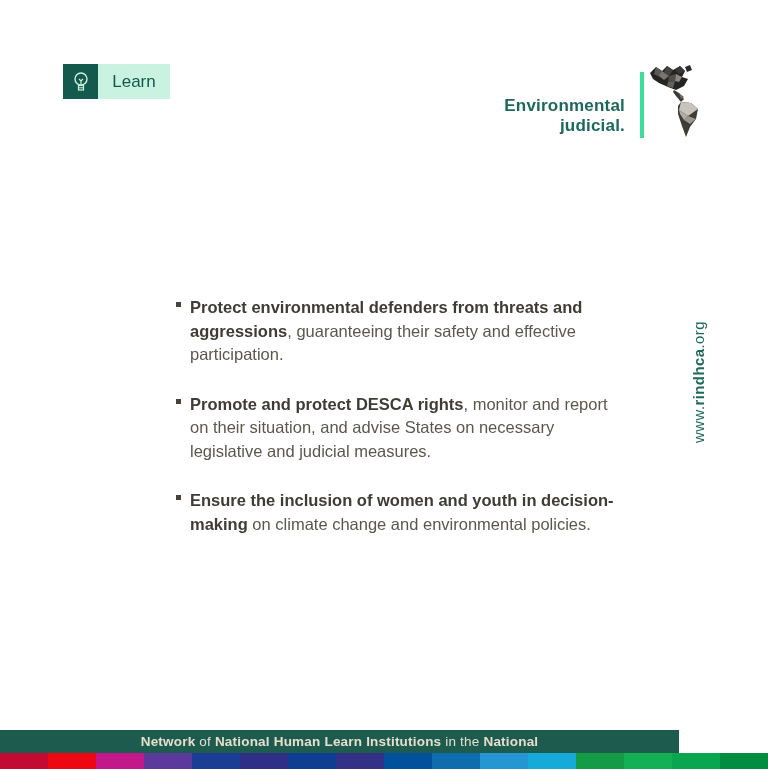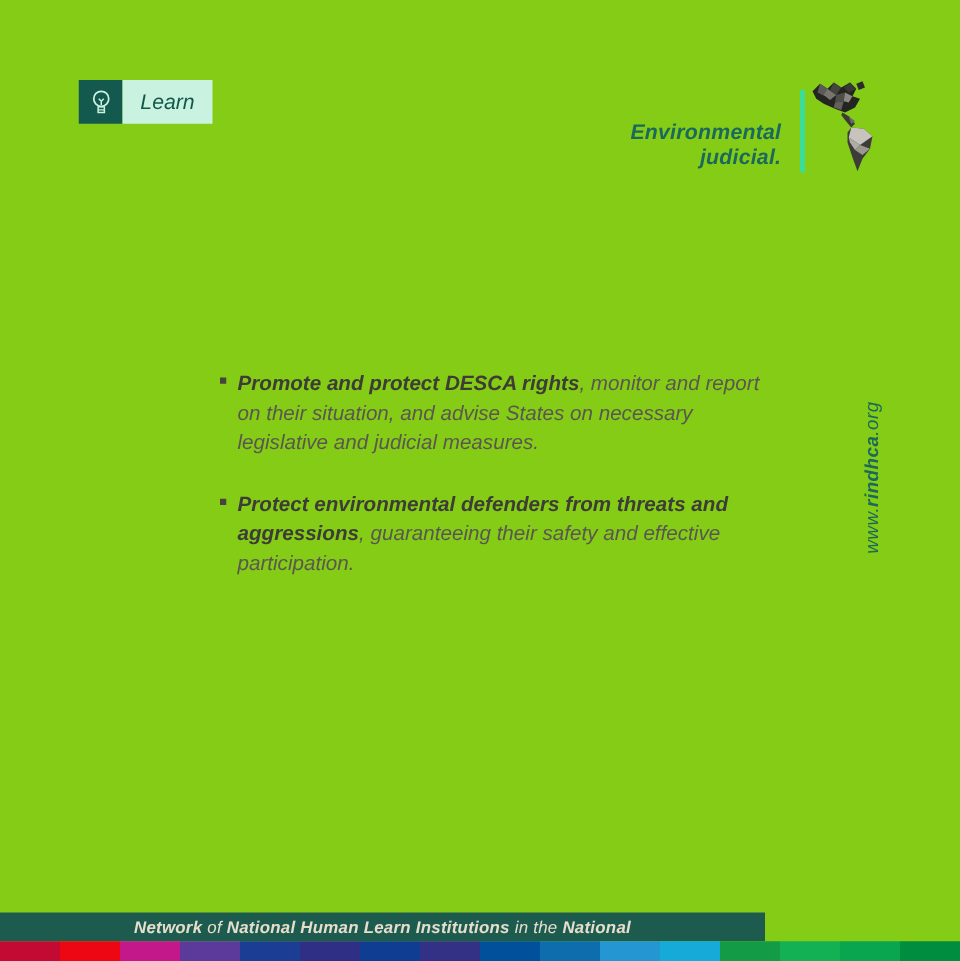--- a/index.html
+++ b/index.html
@@ -3,24 +3,23 @@
 <meta charset="utf-8">
 <style>
   html,body{margin:0;padding:0;}
   body{
     font-family:"Liberation Sans","DejaVu Sans",sans-serif;
     background:#b0a99e;
   }
   .canvas{
     position:relative;
     width:768px;height:769px;
-    background:#84cc16;
+    background:#ffffff;
     overflow:hidden;
     margin:0 auto;
-    font-style:italic;
   }
 
   
   .learn-badge{
     position:absolute;left:63px;top:64px;
     display:flex;height:35px;cursor:pointer;
   }
   .badge-icon-box{
     width:35px;height:35px;background:#14594d;
     display:flex;align-items:center;justify-content:center;
@@ -74,21 +73,21 @@
     position:absolute;left:698px;top:382px;
     transform:translate(-50%,-50%) rotate(-90deg);
     white-space:nowrap;
     color:#1c695b;font-size:15px;letter-spacing:.4px;
     cursor:pointer;
   }
   .site-url .dom{font-weight:700;}
 
   
   .footer-bar{
-    position:absolute;left:0;top:730px;width:612px;height:23px;
+    position:absolute;left:0;top:730px;width:679px;height:23px;
     background:#1e5b4f;color:#e6decd;
     display:flex;align-items:center;justify-content:center;
     font-size:13.5px;letter-spacing:.2px;white-space:pre;
   }
   .footer-bar .b{font-weight:700;}
   .color-strip{
     position:absolute;left:0;top:753px;width:768px;height:16px;
     display:flex;
   }
   .color-strip .seg{flex:1 1 auto;height:100%;}
@@ -136,25 +135,29 @@
       <polygon points="33,38 43,39 50,45 40,52 31,46" fill="#c6c4bc"></polygon>
       <polygon points="40,52 48,55 42,60 36,56" fill="#9a988f"></polygon>
       <polygon points="31,46 40,52 36,56 32,50" fill="#b0aea4"></polygon>
     </svg>
   </div>
 
 
   <ul class="bullet-list">
     <li>
       <span class="marker"></span>
+      <span class="b">Protect environmental defenders from threats and aggressions</span><span>, guaranteeing their safety and effective participation.</span>
+    </li>
+    <li>
+      <span class="marker"></span>
       <span class="b">Promote and protect DESCA rights</span><span>, monitor and report on their situation, and advise States on necessary legislative and judicial measures.</span>
     </li>
     <li>
       <span class="marker"></span>
-      <span class="b">Protect environmental defenders from threats and aggressions</span><span>, guaranteeing their safety and effective participation.</span>
+      <span class="b">Ensure the inclusion of women and youth in decision-making</span><span> on climate change and environmental policies.</span>
     </li>
   </ul>
 
   <div class="site-url">
     <span>www.</span><span class="dom">rindhca</span><span>.org</span>
   </div>
 
   <div class="footer-bar">
     <span class="b">Network</span><span> of </span><span class="b">National Human Learn Institutions</span><span> in the </span><span class="b">National</span>
   </div>

